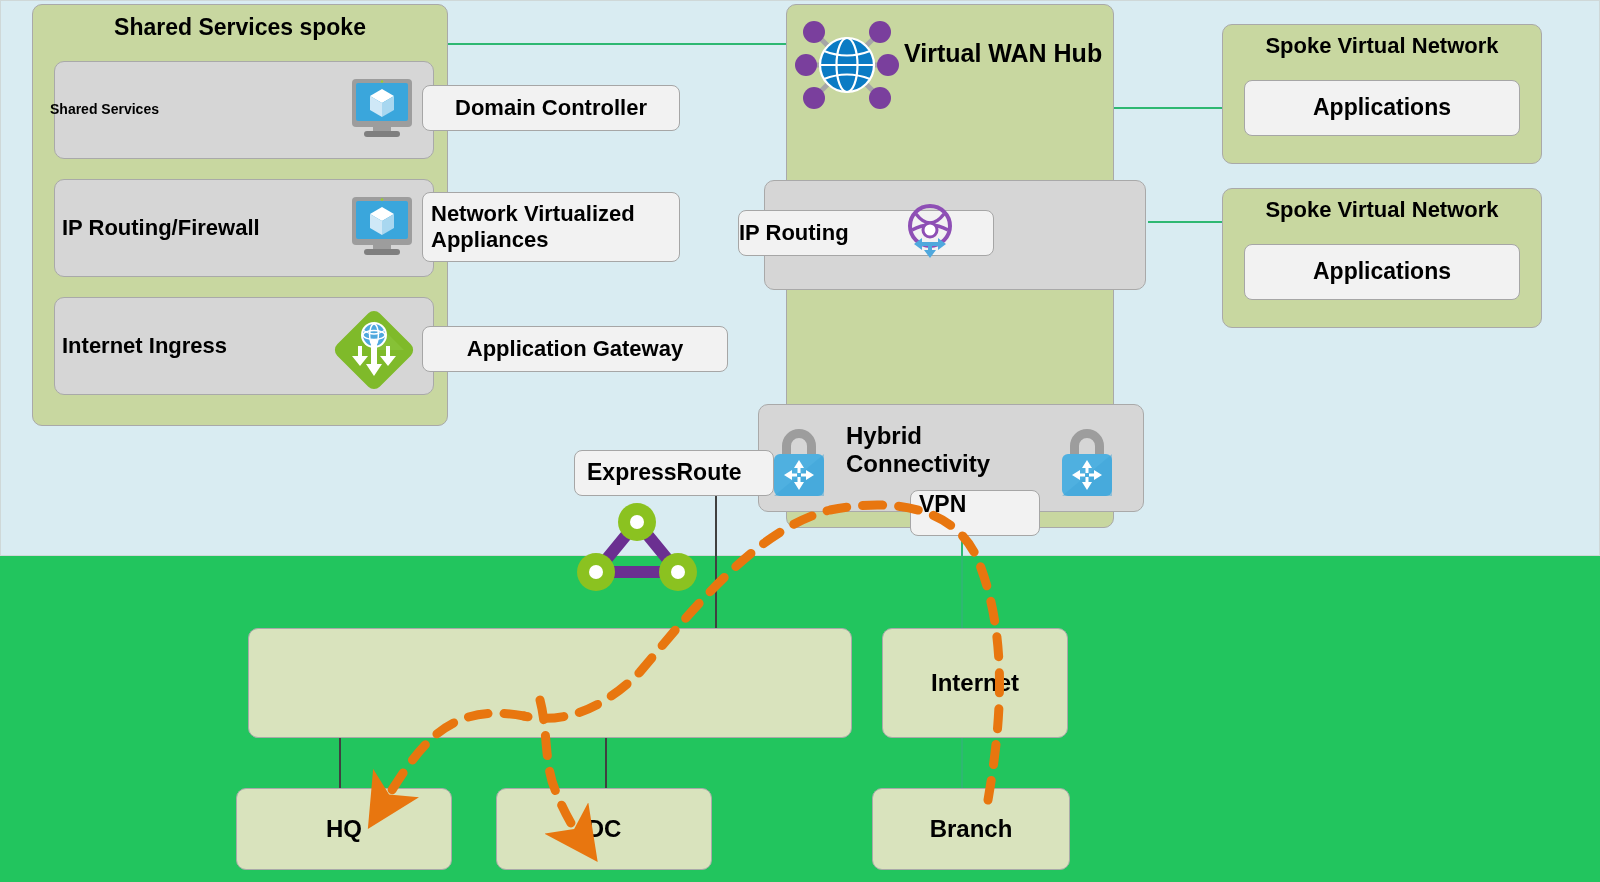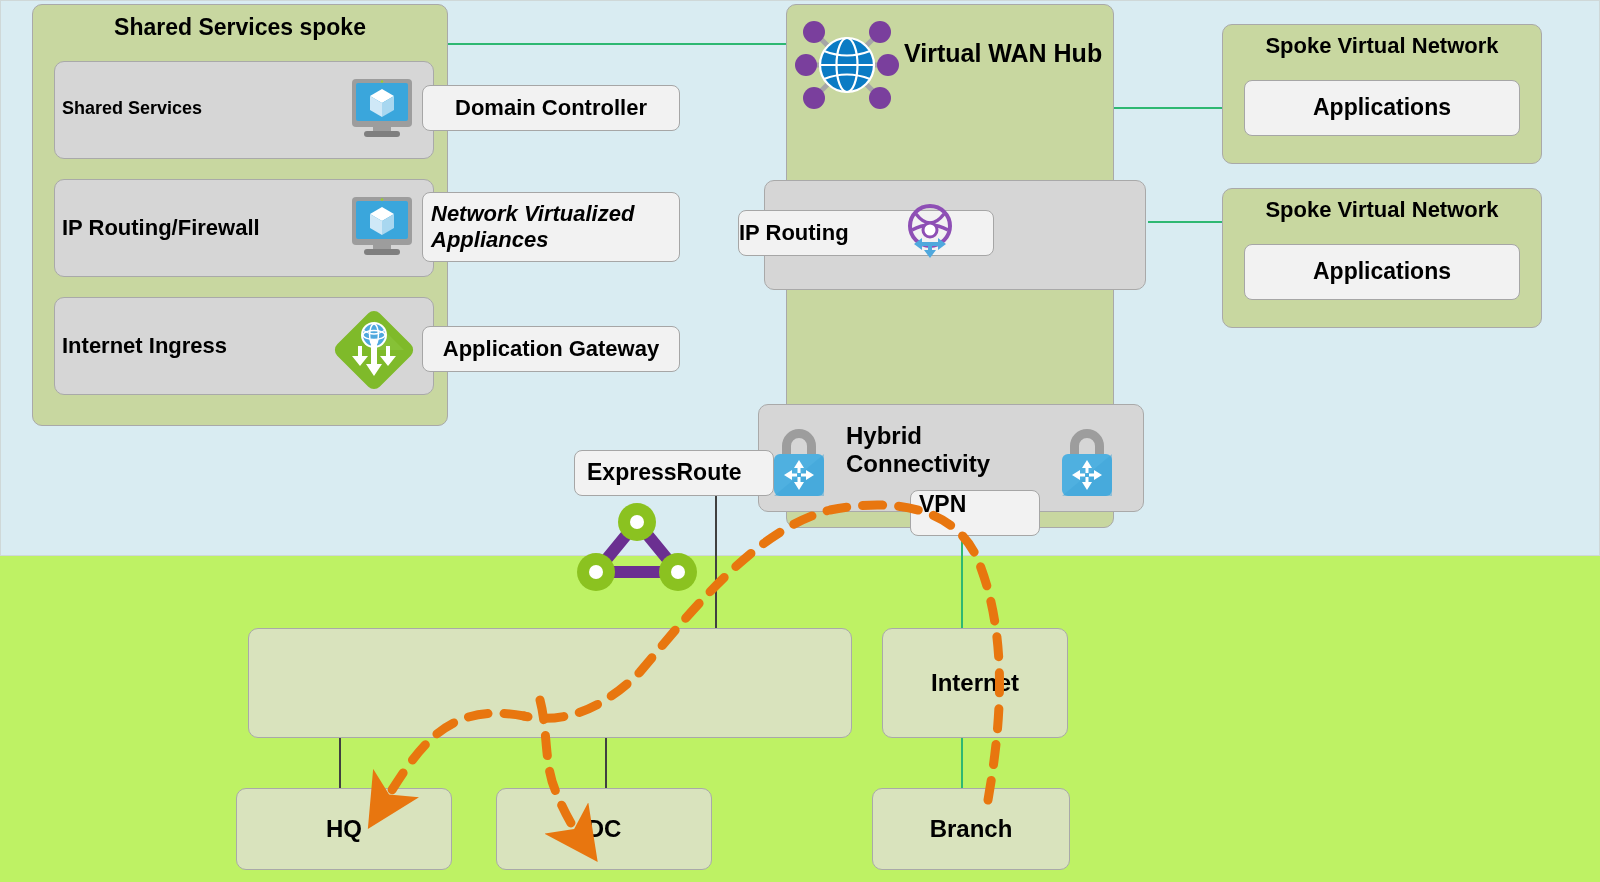--- a/index.html
+++ b/index.html
@@ -5,21 +5,21 @@
   * { box-sizing: border-box; }
   html, body {
     margin: 0; padding: 0;
     background: #ffffff;
     font-family: "Liberation Sans", sans-serif;
   }
   #canvas {
     position: relative;
     width: 1600px;
     height: 882px;
-    background: #bef264;
+    background: #22c55e;
     overflow: hidden;
   }
 
   
   .region-blue {
     position: absolute;
     background: #d9ecf2;
     border: 1px solid #cfd8d8;
   }
   .box-green {
@@ -87,21 +87,21 @@
 
     <line x1="606" y1="738" x2="606" y2="788" stroke="#404040" stroke-width="2"></line>
 
     <line x1="962" y1="738" x2="962" y2="788" stroke="#2eb872" stroke-width="2"></line>
   </svg>
 
   <div class="box-green" style="left:32px; top:4px; width:416px; height:422px;"></div>
   <div class="label ctr" style="left:32px; top:12px; width:416px; height:32px; font-size:23px;">Shared Services spoke</div>
 
   <div class="box-gray" style="left:54px; top:61px; width:380px; height:98px;"></div>
-  <div class="label lft" style="left:62px; top:61px; width:280px; height:96px; font-size:18px;">Shared Services</div>
+  <div class="label lft" style="left:50px; top:61px; width:280px; height:96px; font-size:14px;">Shared Services</div>
   <div class="icon" style="left:346px; top:72px; width:72px; height:72px;">
     <svg viewBox="0 0 72 72" width="72" height="72">
       <rect x="6" y="7" width="60" height="48" rx="4" fill="#9d9d9d"></rect>
       <rect x="10" y="11" width="52" height="38" rx="2" fill="#3aa6dc"></rect>
       <rect x="27" y="52" width="18" height="8" fill="#9d9d9d"></rect>
       <rect x="18" y="59" width="36" height="6" rx="3" fill="#7f7f7f"></rect>
       <polygon points="36,17 48,24 36,31 24,24" fill="#ffffff"></polygon>
       <polygon points="24,24 36,31 36,45 24,38" fill="#cfe8f7"></polygon>
       <polygon points="48,24 48,38 36,45 36,31" fill="#a8d7f0"></polygon>
       <circle cx="36" cy="9.5" r="1.3" fill="#9acd32"></circle>
@@ -119,42 +119,42 @@
       <rect x="10" y="11" width="52" height="38" rx="2" fill="#3aa6dc"></rect>
       <rect x="27" y="52" width="18" height="8" fill="#9d9d9d"></rect>
       <rect x="18" y="59" width="36" height="6" rx="3" fill="#7f7f7f"></rect>
       <polygon points="36,17 48,24 36,31 24,24" fill="#ffffff"></polygon>
       <polygon points="24,24 36,31 36,45 24,38" fill="#cfe8f7"></polygon>
       <polygon points="48,24 48,38 36,45 36,31" fill="#a8d7f0"></polygon>
       <circle cx="36" cy="9.5" r="1.3" fill="#9acd32"></circle>
     </svg>
   </div>
   <div class="box-white" style="left:422px; top:192px; width:258px; height:70px; display:flex; align-items:center;">
-    <span class="label" style="position:relative; font-size:22px; padding-left:8px;font-style:italic;">Network   Virtualized Appliances</span>
+    <span class="label" style="position:relative; font-size:22px; padding-left:8px;">Network   Virtualized Appliances</span>
   </div>
 
   <div class="box-gray" style="left:54px; top:297px; width:380px; height:98px;"></div>
   <div class="label lft" style="left:62px; top:297px; width:280px; height:98px; font-size:22px;">Internet Ingress</div>
   <div class="icon" style="left:330px; top:306px; width:88px; height:88px;">
     <svg viewBox="0 0 88 88" width="88" height="88">
       <rect x="14" y="14" width="60" height="60" rx="8" transform="rotate(45 44 44)" fill="#7fba2a"></rect>
       <polygon points="44,14 74,44 44,44" fill="#8cc63f" opacity="0.55"></polygon>
       <circle cx="44" cy="29" r="13" fill="#ffffff"></circle>
       <circle cx="44" cy="29" r="11" fill="#4fa8dd"></circle>
       <ellipse cx="44" cy="29" rx="11" ry="4.4" fill="none" stroke="#ffffff" stroke-width="1.5"></ellipse>
       <ellipse cx="44" cy="29" rx="4.4" ry="11" fill="none" stroke="#ffffff" stroke-width="1.5"></ellipse>
       <path d="M33 24 Q44 32 55 24" fill="none" stroke="#ffffff" stroke-width="1.5"></path>
       <g fill="#ffffff">
         <polygon points="41,34 47,34 47,58 52,58 44,70 36,58 41,58"></polygon>
         <polygon points="28,40 28,50 22,50 30,60 38,50 32,50 32,40"></polygon>
         <polygon points="60,40 60,50 66,50 58,60 50,50 56,50 56,40"></polygon>
       </g>
     </svg>
   </div>
-  <div class="box-white ctr" style="left:422px; top:326px; width:258px; height:46px;">
+  <div class="box-white ctr" style="left:422px; top:326px; width:306px; height:46px;">
     <span class="label" style="position:relative; font-size:22px;">Application Gateway</span>
   </div>
 
   <div class="box-green" style="left:786px; top:4px; width:328px; height:524px;"></div>
   <div class="icon" style="left:792px; top:10px; width:110px; height:110px;">
     <svg viewBox="0 0 110 110" width="110" height="110">
       <g stroke="#a6a6a6" stroke-width="5">
         <line x1="55" y1="55" x2="22" y2="22"></line>
           <line x1="55" y1="55" x2="88" y2="22"></line>
         <line x1="55" y1="55" x2="14" y2="55"></line>

